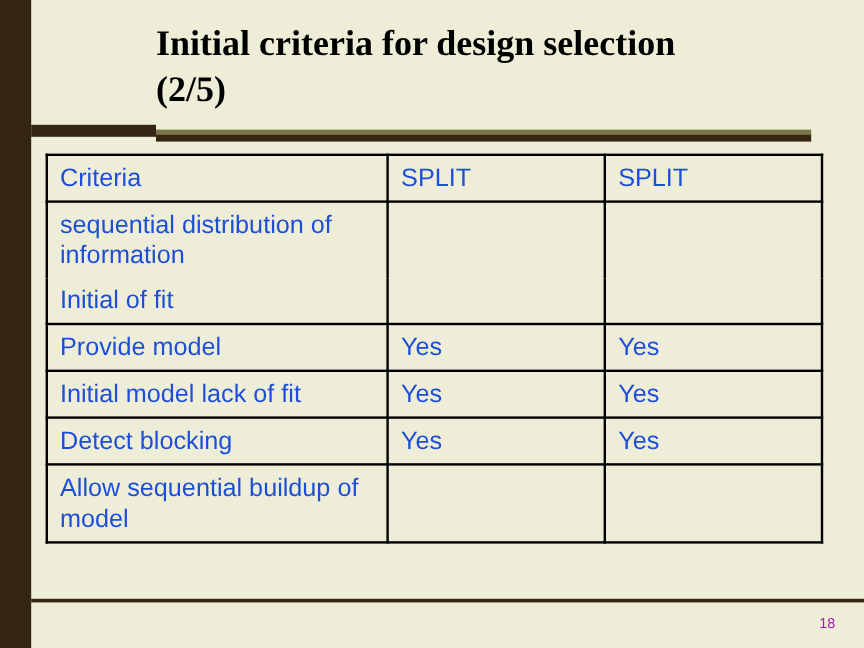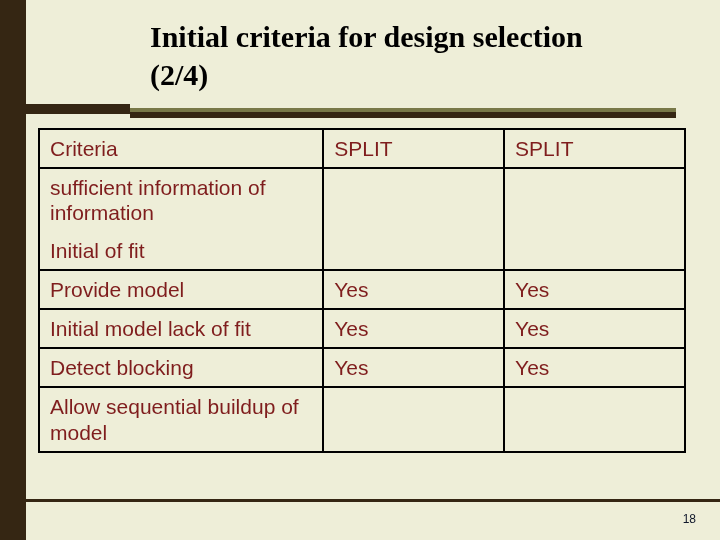--- a/index.html
+++ b/index.html
@@ -29,21 +29,20 @@
   .title-box {
     position: relative;
     margin-left: 104px;
     padding: 4px 0 8px 0;
   }
   .title-text {
     font-size: 30px;
     font-weight: bold;
     color: #000;
     line-height: 1.25;
-    margin-left: 20px;
   }
   .underline-stack {
     position: absolute;
     left: 104px;
     right: 20px;
     bottom: -8px;
   }
   .u-olive {
     height: 4px;
     background: #787848;
@@ -62,21 +61,21 @@
     width: 104px;
   }
   .table {
     position: absolute;
     left: 38px;
     top: 128px;
     width: 648px;
     border-collapse: collapse;
     font-family: Arial, Helvetica, sans-serif;
     font-size: 21px;
-    color: #7f1d1d;
+    color: #1d4ed8;
   }
   .table td {
     border: 2px solid #000;
     padding: 6px 8px 6px 10px;
     vertical-align: top;
     line-height: 1.2;
     background: #eeeed8;
   }
   .table .col-a { width: 44%; }
   .table .col-b { width: 28%; }
@@ -88,49 +87,49 @@
     bottom: 38px;
     height: 3px;
     background: #352613;
   }
   .page-num {
     position: absolute;
     right: 24px;
     bottom: 14px;
     font-family: Arial, sans-serif;
     font-size: 12px;
-    color: #0f172a;
+    color: #a21caf;
   }
 </style>
 </head>
 <body>
 
 <div class="sidebar"></div>
 
 <div class="title-wrap">
   <div class="title-box">
     <div class="title-text">Initial criteria for design selection</div>
-    <div class="title-text">(2/4)</div>
+    <div class="title-text">(2/5)</div>
   </div>
   <div class="underline-stack">
     <div class="u-olive"></div>
     <div class="u-dark"></div>
   </div>
 </div>
 <div class="hbar"></div>
 
 <table class="table">
   <tbody>
       <tr>
     <td class="col-a">Criteria</td>
     <td class="col-b">SPLIT</td>
     <td class="col-c">SPLIT</td>
   </tr>
   <tr>
-    <td rowspan="2" style="border-bottom:none">sufficient information of information</td>
+    <td rowspan="2" style="border-bottom:none">sequential distribution of information</td>
     <td rowspan="2" style="border-bottom:none"></td>
     <td rowspan="2" style="border-bottom:none"></td>
   </tr>
   <tr></tr>
   <tr>
     <td style="border-top:none">Initial of fit</td>
     <td style="border-top:none"></td>
     <td style="border-top:none"></td>
   </tr>
   <tr>

